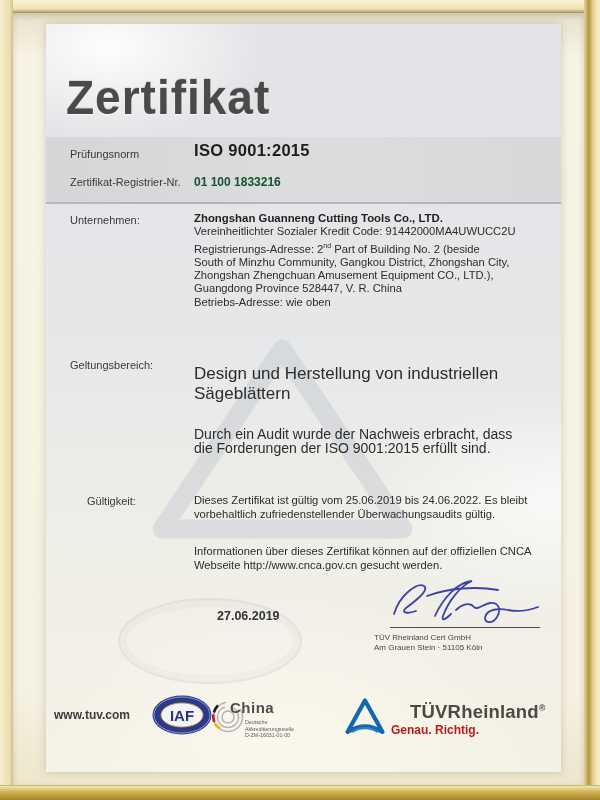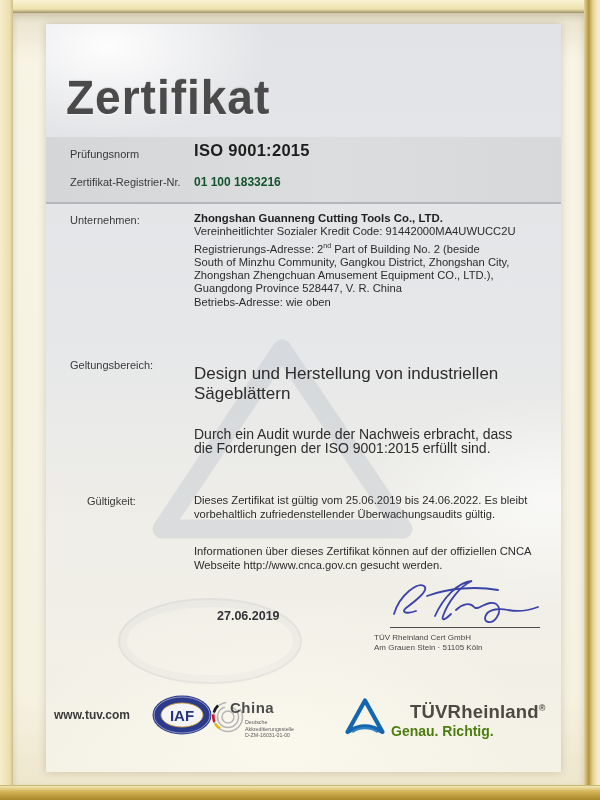--- a/index.html
+++ b/index.html
@@ -63,21 +63,21 @@
   #issuer-block{left:374px;top:633px;width:178px;text-align:left;font-size:8px;line-height:10px;color:#474747;}
   
   #website{left:54px;top:708px;font-size:12px;font-weight:bold;color:#3a3a3a;}
   #iaf-logo{left:151px;top:694px;}
   #dakks-logo{left:206px;top:696px;}
   #dakks-name{left:230px;top:699px;font-size:15px;font-weight:bold;color:#4d4d4d;letter-spacing:.5px;}
   #dakks-sub{left:245px;top:719px;font-size:5.3px;line-height:6.5px;color:#5a5a5a;}
   #tuv-triangle{left:344px;top:697px;}
   #tuv-brand{left:390px;top:701px;font-size:18.5px;font-weight:bold;color:#4c4b43;letter-spacing:.2px;margin-left:20px;}
   #tuv-brand sup{font-size:9px;}
-  #tuv-slogan{left:391px;top:723px;font-size:14px;font-weight:bold;color:#4d7c0f;}
+  #tuv-slogan{left:391px;top:723px;font-size:12px;font-weight:bold;color:#b91c1c;}
 </style>
 </head>
 <body>
 
 <div id="photo">
   <div class="abs frame-top"></div>
   <div class="abs frame-left"></div>
   <div class="abs frame-right"></div>
   <div class="abs frame-bottom"></div>
   <div class="abs" id="mat"></div>

